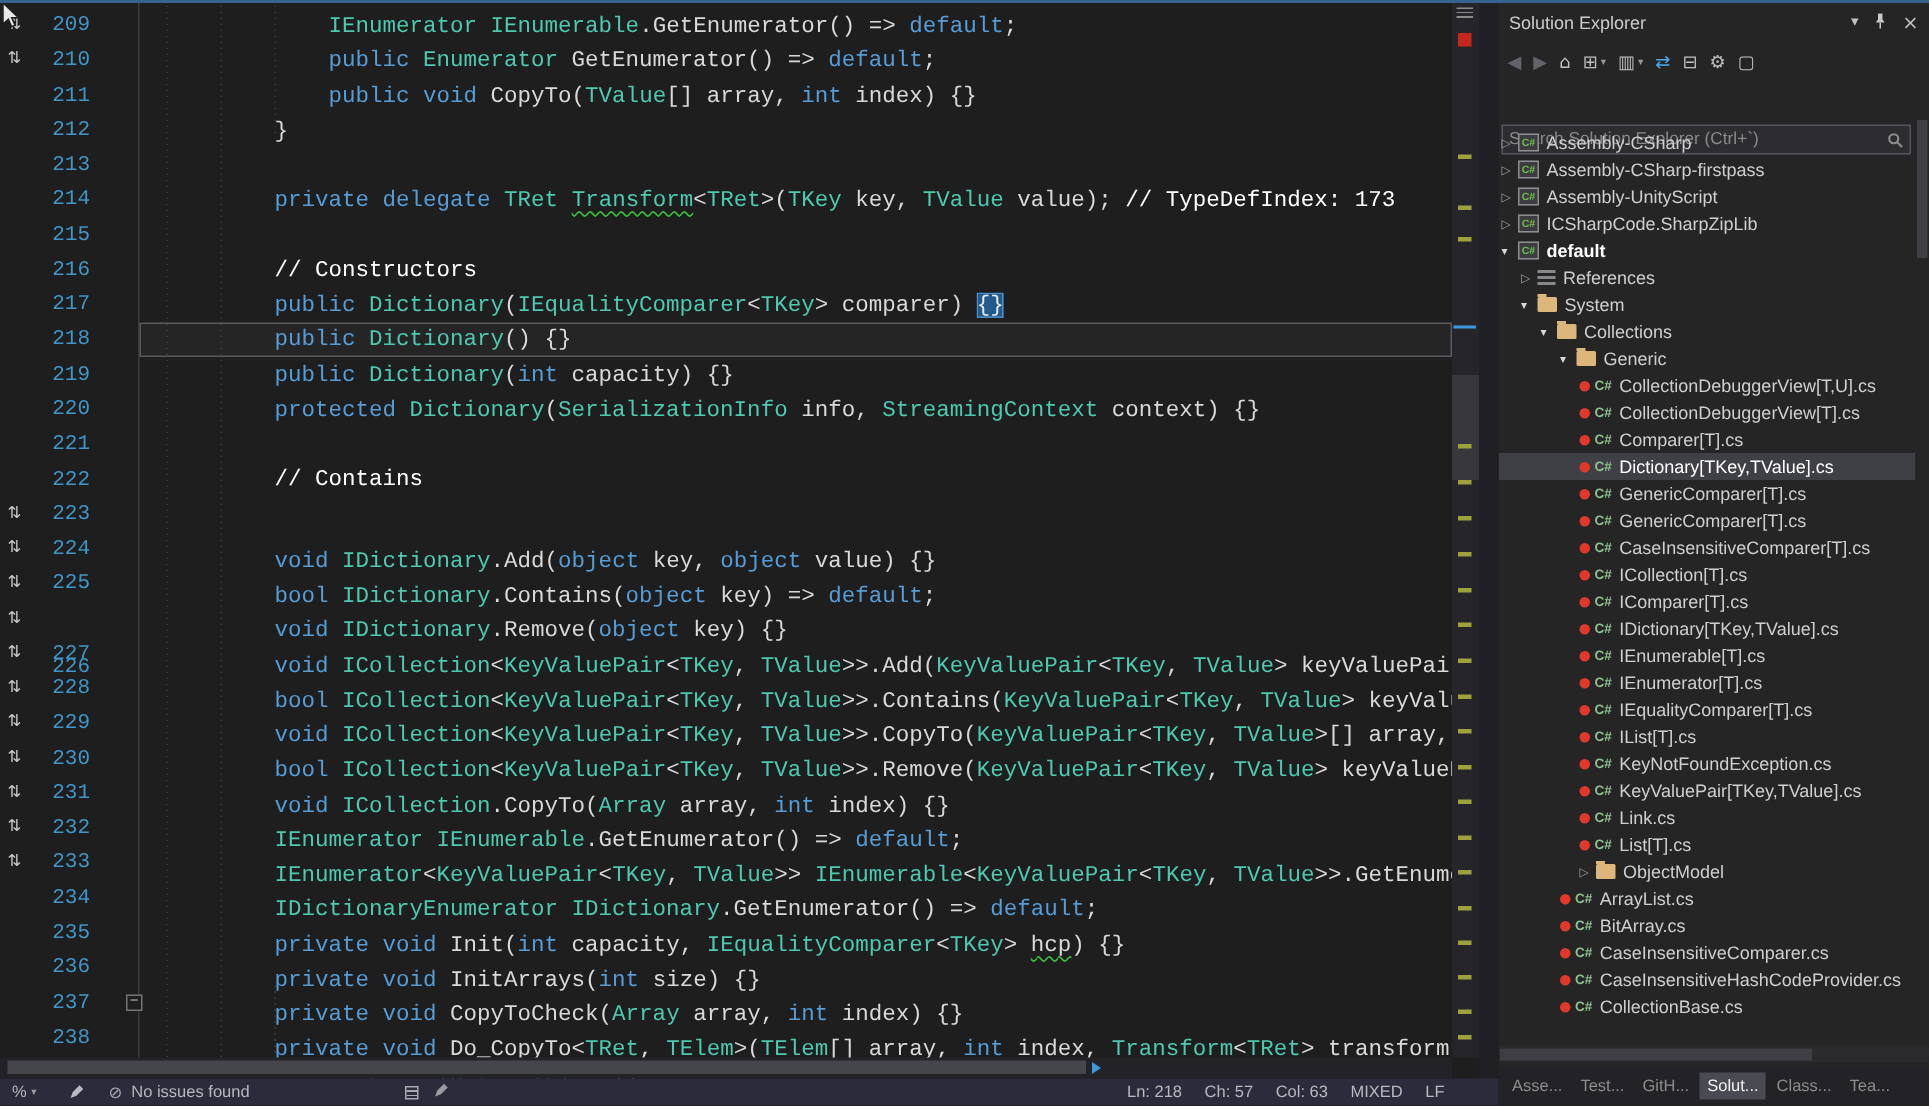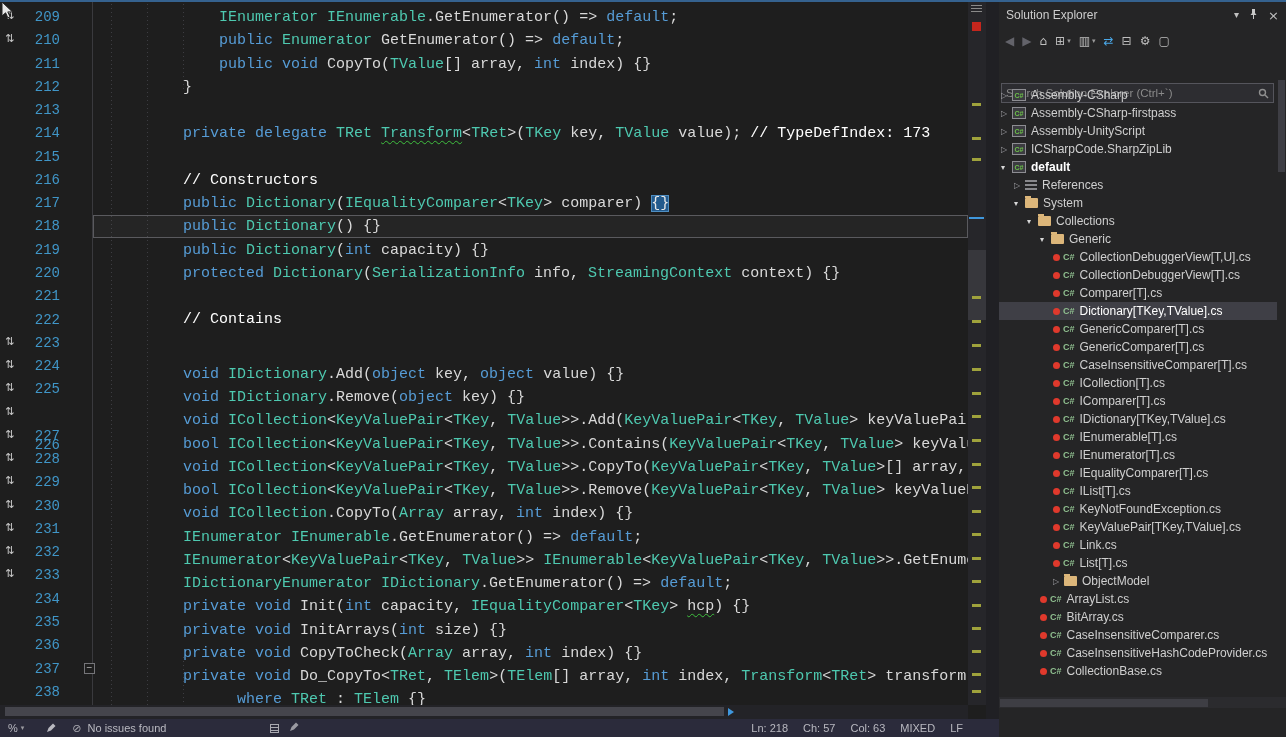--- a/index.html
+++ b/index.html
@@ -186,20 +186,21 @@
         <div class="code-line" style="padding-left: 8ch;"><span class="s-k">private</span><span class="s-p"> </span><span class="s-k">delegate</span><span class="s-p"> </span><span class="s-t">TRet</span><span class="s-p"> </span><span class="s-t s-w">Transform</span><span class="s-p">&lt;</span><span class="s-t">TRet</span><span class="s-p">&gt;(</span><span class="s-t">TKey</span><span class="s-p"> key, </span><span class="s-t">TValue</span><span class="s-p"> value); </span><span class="s-c">// TypeDefIndex: 173</span></div>
         <div class="code-line" style="padding-left: 0ch;"></div>
         <div class="code-line" style="padding-left: 8ch;"><span class="s-c">// Constructors</span></div>
         <div class="code-line" style="padding-left: 8ch;"><span class="s-k">public</span><span class="s-p"> </span><span class="s-t">Dictionary</span><span class="s-p">(</span><span class="s-t">IEqualityComparer</span><span class="s-p">&lt;</span><span class="s-t">TKey</span><span class="s-p">&gt; comparer) </span><span class="s-sb">{}</span></div>
         <div class="code-line" style="padding-left: 8ch;"><span class="s-k">public</span><span class="s-p"> </span><span class="s-t">Dictionary</span><span class="s-p">() {}</span></div>
         <div class="code-line" style="padding-left: 8ch;"><span class="s-k">public</span><span class="s-p"> </span><span class="s-t">Dictionary</span><span class="s-p">(</span><span class="s-k">int</span><span class="s-p"> capacity) {}</span></div>
         <div class="code-line" style="padding-left: 8ch;"><span class="s-k">protected</span><span class="s-p"> </span><span class="s-t">Dictionary</span><span class="s-p">(</span><span class="s-t">SerializationInfo</span><span class="s-p"> info, </span><span class="s-t">StreamingContext</span><span class="s-p"> context) {}</span></div>
         <div class="code-line" style="padding-left: 0ch;"></div>
         <div class="code-line" style="padding-left: 8ch;"><span class="s-c">// Contains</span></div>
         <div class="code-line" style="padding-left: 8ch; margin-top: 31px;"><span class="s-k">void</span><span class="s-p"> </span><span class="s-t">IDictionary</span><span class="s-p">.Add(</span><span class="s-k">object</span><span class="s-p"> key, </span><span class="s-k">object</span><span class="s-p"> value) {}</span></div>
+        <div class="code-line" style="padding-left: 8ch;"><span class="s-k">bool</span><span class="s-p"> </span><span class="s-t">IDictionary</span><span class="s-p">.Contains(</span><span class="s-k">object</span><span class="s-p"> key) </span><span class="s-p">=&gt;</span><span class="s-p"> </span><span class="s-k">default</span><span class="s-p">;</span></div>
         <div class="code-line" style="padding-left: 8ch;"><span class="s-k">void</span><span class="s-p"> </span><span class="s-t">IDictionary</span><span class="s-p">.Remove(</span><span class="s-k">object</span><span class="s-p"> key) {}</span></div>
         <div class="code-line" style="padding-left: 8ch;"><span class="s-k">void</span><span class="s-p"> </span><span class="s-t">ICollection</span><span class="s-p">&lt;</span><span class="s-t">KeyValuePair</span><span class="s-p">&lt;</span><span class="s-t">TKey</span><span class="s-p">, </span><span class="s-t">TValue</span><span class="s-p">&gt;&gt;.Add(</span><span class="s-t">KeyValuePair</span><span class="s-p">&lt;</span><span class="s-t">TKey</span><span class="s-p">, </span><span class="s-t">TValue</span><span class="s-p">&gt; keyValuePair) {}</span></div>
         <div class="code-line" style="padding-left: 8ch;"><span class="s-k">bool</span><span class="s-p"> </span><span class="s-t">ICollection</span><span class="s-p">&lt;</span><span class="s-t">KeyValuePair</span><span class="s-p">&lt;</span><span class="s-t">TKey</span><span class="s-p">, </span><span class="s-t">TValue</span><span class="s-p">&gt;&gt;.Contains(</span><span class="s-t">KeyValuePair</span><span class="s-p">&lt;</span><span class="s-t">TKey</span><span class="s-p">, </span><span class="s-t">TValue</span><span class="s-p">&gt; keyValuePair) </span></div>
         <div class="code-line" style="padding-left: 8ch;"><span class="s-k">void</span><span class="s-p"> </span><span class="s-t">ICollection</span><span class="s-p">&lt;</span><span class="s-t">KeyValuePair</span><span class="s-p">&lt;</span><span class="s-t">TKey</span><span class="s-p">, </span><span class="s-t">TValue</span><span class="s-p">&gt;&gt;.CopyTo(</span><span class="s-t">KeyValuePair</span><span class="s-p">&lt;</span><span class="s-t">TKey</span><span class="s-p">, </span><span class="s-t">TValue</span><span class="s-p">&gt;[] array, </span></div>
         <div class="code-line" style="padding-left: 8ch;"><span class="s-k">bool</span><span class="s-p"> </span><span class="s-t">ICollection</span><span class="s-p">&lt;</span><span class="s-t">KeyValuePair</span><span class="s-p">&lt;</span><span class="s-t">TKey</span><span class="s-p">, </span><span class="s-t">TValue</span><span class="s-p">&gt;&gt;.Remove(</span><span class="s-t">KeyValuePair</span><span class="s-p">&lt;</span><span class="s-t">TKey</span><span class="s-p">, </span><span class="s-t">TValue</span><span class="s-p">&gt; keyValuePair) </span></div>
         <div class="code-line" style="padding-left: 8ch;"><span class="s-k">void</span><span class="s-p"> </span><span class="s-t">ICollection</span><span class="s-p">.CopyTo(</span><span class="s-t">Array</span><span class="s-p"> array, </span><span class="s-k">int</span><span class="s-p"> index) {}</span></div>
         <div class="code-line" style="padding-left: 8ch;"><span class="s-t">IEnumerator</span><span class="s-p"> </span><span class="s-t">IEnumerable</span><span class="s-p">.GetEnumerator() </span><span class="s-p">=&gt;</span><span class="s-p"> </span><span class="s-k">default</span><span class="s-p">;</span></div>
         <div class="code-line" style="padding-left: 8ch;"><span class="s-t">IEnumerator</span><span class="s-p">&lt;</span><span class="s-t">KeyValuePair</span><span class="s-p">&lt;</span><span class="s-t">TKey</span><span class="s-p">, </span><span class="s-t">TValue</span><span class="s-p">&gt;&gt; </span><span class="s-t">IEnumerable</span><span class="s-p">&lt;</span><span class="s-t">KeyValuePair</span><span class="s-p">&lt;</span><span class="s-t">TKey</span><span class="s-p">, </span><span class="s-t">TValue</span><span class="s-p">&gt;&gt;.GetEnumerator() </span></div>
         <div class="code-line" style="padding-left: 8ch;"><span class="s-t">IDictionaryEnumerator</span><span class="s-p"> </span><span class="s-t">IDictionary</span><span class="s-p">.GetEnumerator() </span><span class="s-p">=&gt;</span><span class="s-p"> </span><span class="s-k">default</span><span class="s-p">;</span></div>
         <div class="code-line" style="padding-left: 8ch;"><span class="s-k">private</span><span class="s-p"> </span><span class="s-k">void</span><span class="s-p"> Init(</span><span class="s-k">int</span><span class="s-p"> capacity, </span><span class="s-t">IEqualityComparer</span><span class="s-p">&lt;</span><span class="s-t">TKey</span><span class="s-p">&gt; </span><span class="s-p s-w">hcp</span><span class="s-p">) {}</span></div>
@@ -470,20 +471,28 @@
         </div>
       </div>
 
     <div id="se-vscroll">
       <div id="se-vthumb"></div>
     </div>
     <div id="se-hscroll">
       <div id="se-hthumb"></div>
     </div>
 
+    <div id="se-tabs">
+        <span class="ptab">Asse...</span>
+        <span class="ptab">Test...</span>
+        <span class="ptab">GitH...</span>
+        <span class="ptab sel">Solut...</span>
+        <span class="ptab">Class...</span>
+        <span class="ptab">Tea...</span>
+      </div>
   </div>
 
   <div id="statusbar">
     <span id="zoom">
       <span>%</span>
       <span class="zcaret">▾</span>
     </span>
     <span id="sb-pen">
       <svg width="10" height="10">
           <path d="M1 9l1.5-4L7 .5 9.5 3 5 7.5 1 9z" fill="#b9b9c0"></path>

